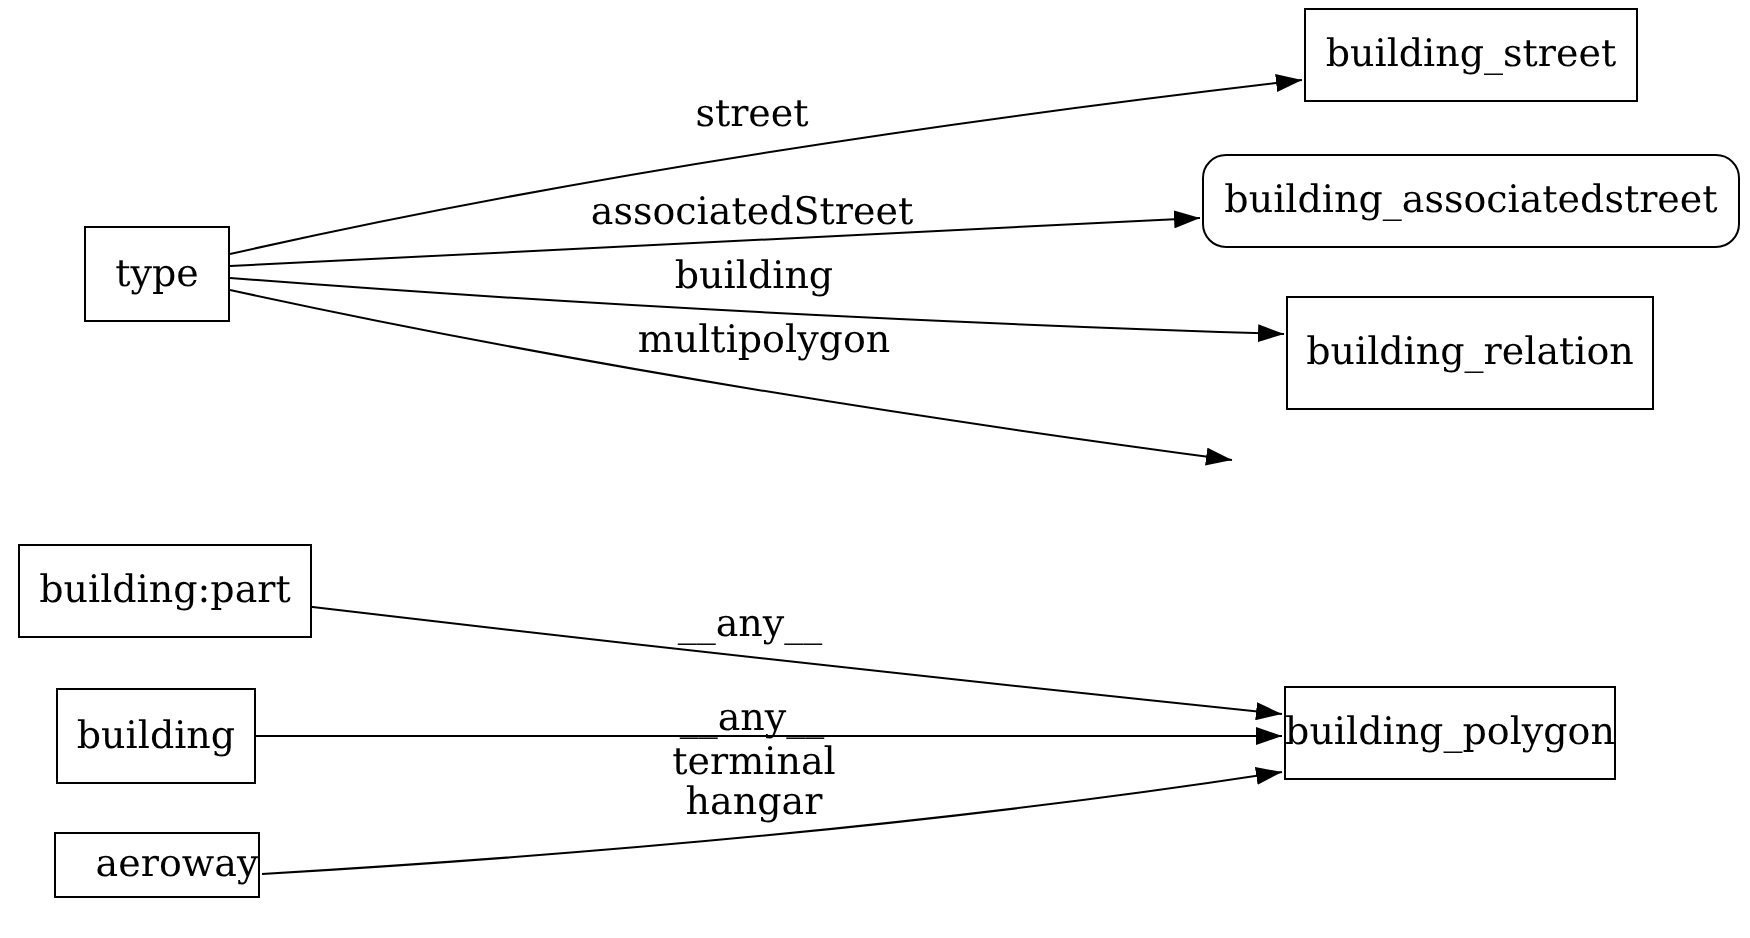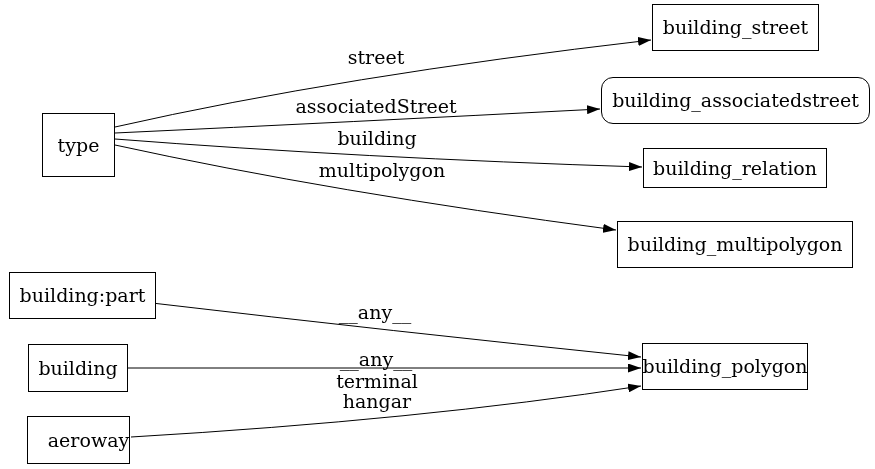--- a/index.html
+++ b/index.html
@@ -58,49 +58,46 @@
       <path d="M115,127 Q340,76 651,40" marker-end="url(#arrow)"></path>
       <path d="M115,133 Q350,122 600,109" marker-end="url(#arrow)"></path>
       <path d="M115,139 Q360,158 642,167" marker-end="url(#arrow)"></path>
       <path d="M115,145 Q330,192 616,230" marker-end="url(#arrow)"></path>
       <path d="M152,303 Q390,331 641,357" marker-end="url(#arrow)"></path>
       <path d="M128,368 L641,368" marker-end="url(#arrow)"></path>
       <path d="M131,437 Q420,420 641,386" marker-end="url(#arrow)"></path>
     </g>
   </svg>
 
-  <div class="node" style="left:42px;top:113px;width:73px;height:64px;align-items:center;">
+  <div class="node" style="left:42px;top:113px;width:73px;height:48px;align-items:center;">
     <span>type</span>
   </div>
 
   <div class="node" style="left:652px;top:4px;width:167px;height:47px;">
     <span>building_street</span>
   </div>
 
   <div class="node" style="left:601px;top:77px;width:269px;height:47px;border-radius:12px;">
     <span>building_associatedstreet</span>
   </div>
 
-  <div class="node" style="left:643px;top:148px;width:184px;height:40px;">
+  <div class="node" style="left:643px;top:148px;width:184px;height:57px;">
     <span>building_relation</span>
   </div>
 
-  <div class="node" style="left:617px;top:221px;width:236px;height:47px;">
-    <span>building_multipolygon</span>
-  </div>
 
   <div class="node" style="left:9px;top:272px;width:147px;height:47px;">
     <span>building:part</span>
   </div>
 
   <div class="node" style="left:28px;top:344px;width:100px;height:48px;">
     <span>building</span>
   </div>
 
-  <div class="node" style="left:27px;top:416px;width:103px;height:48px;padding-left:20px;">
+  <div class="node" style="left:27px;top:416px;width:103px;height:33px;padding-left:20px;">
     <span>aeroway</span>
   </div>
 
   <div class="node" style="left:642px;top:343px;width:166px;height:47px;">
     <span>building_polygon</span>
   </div>
 
   <div class="edge-label" style="left:376px;top:47px;">street</div>
 
   <div class="edge-label" style="left:376px;top:96px;">associatedStreet</div>

